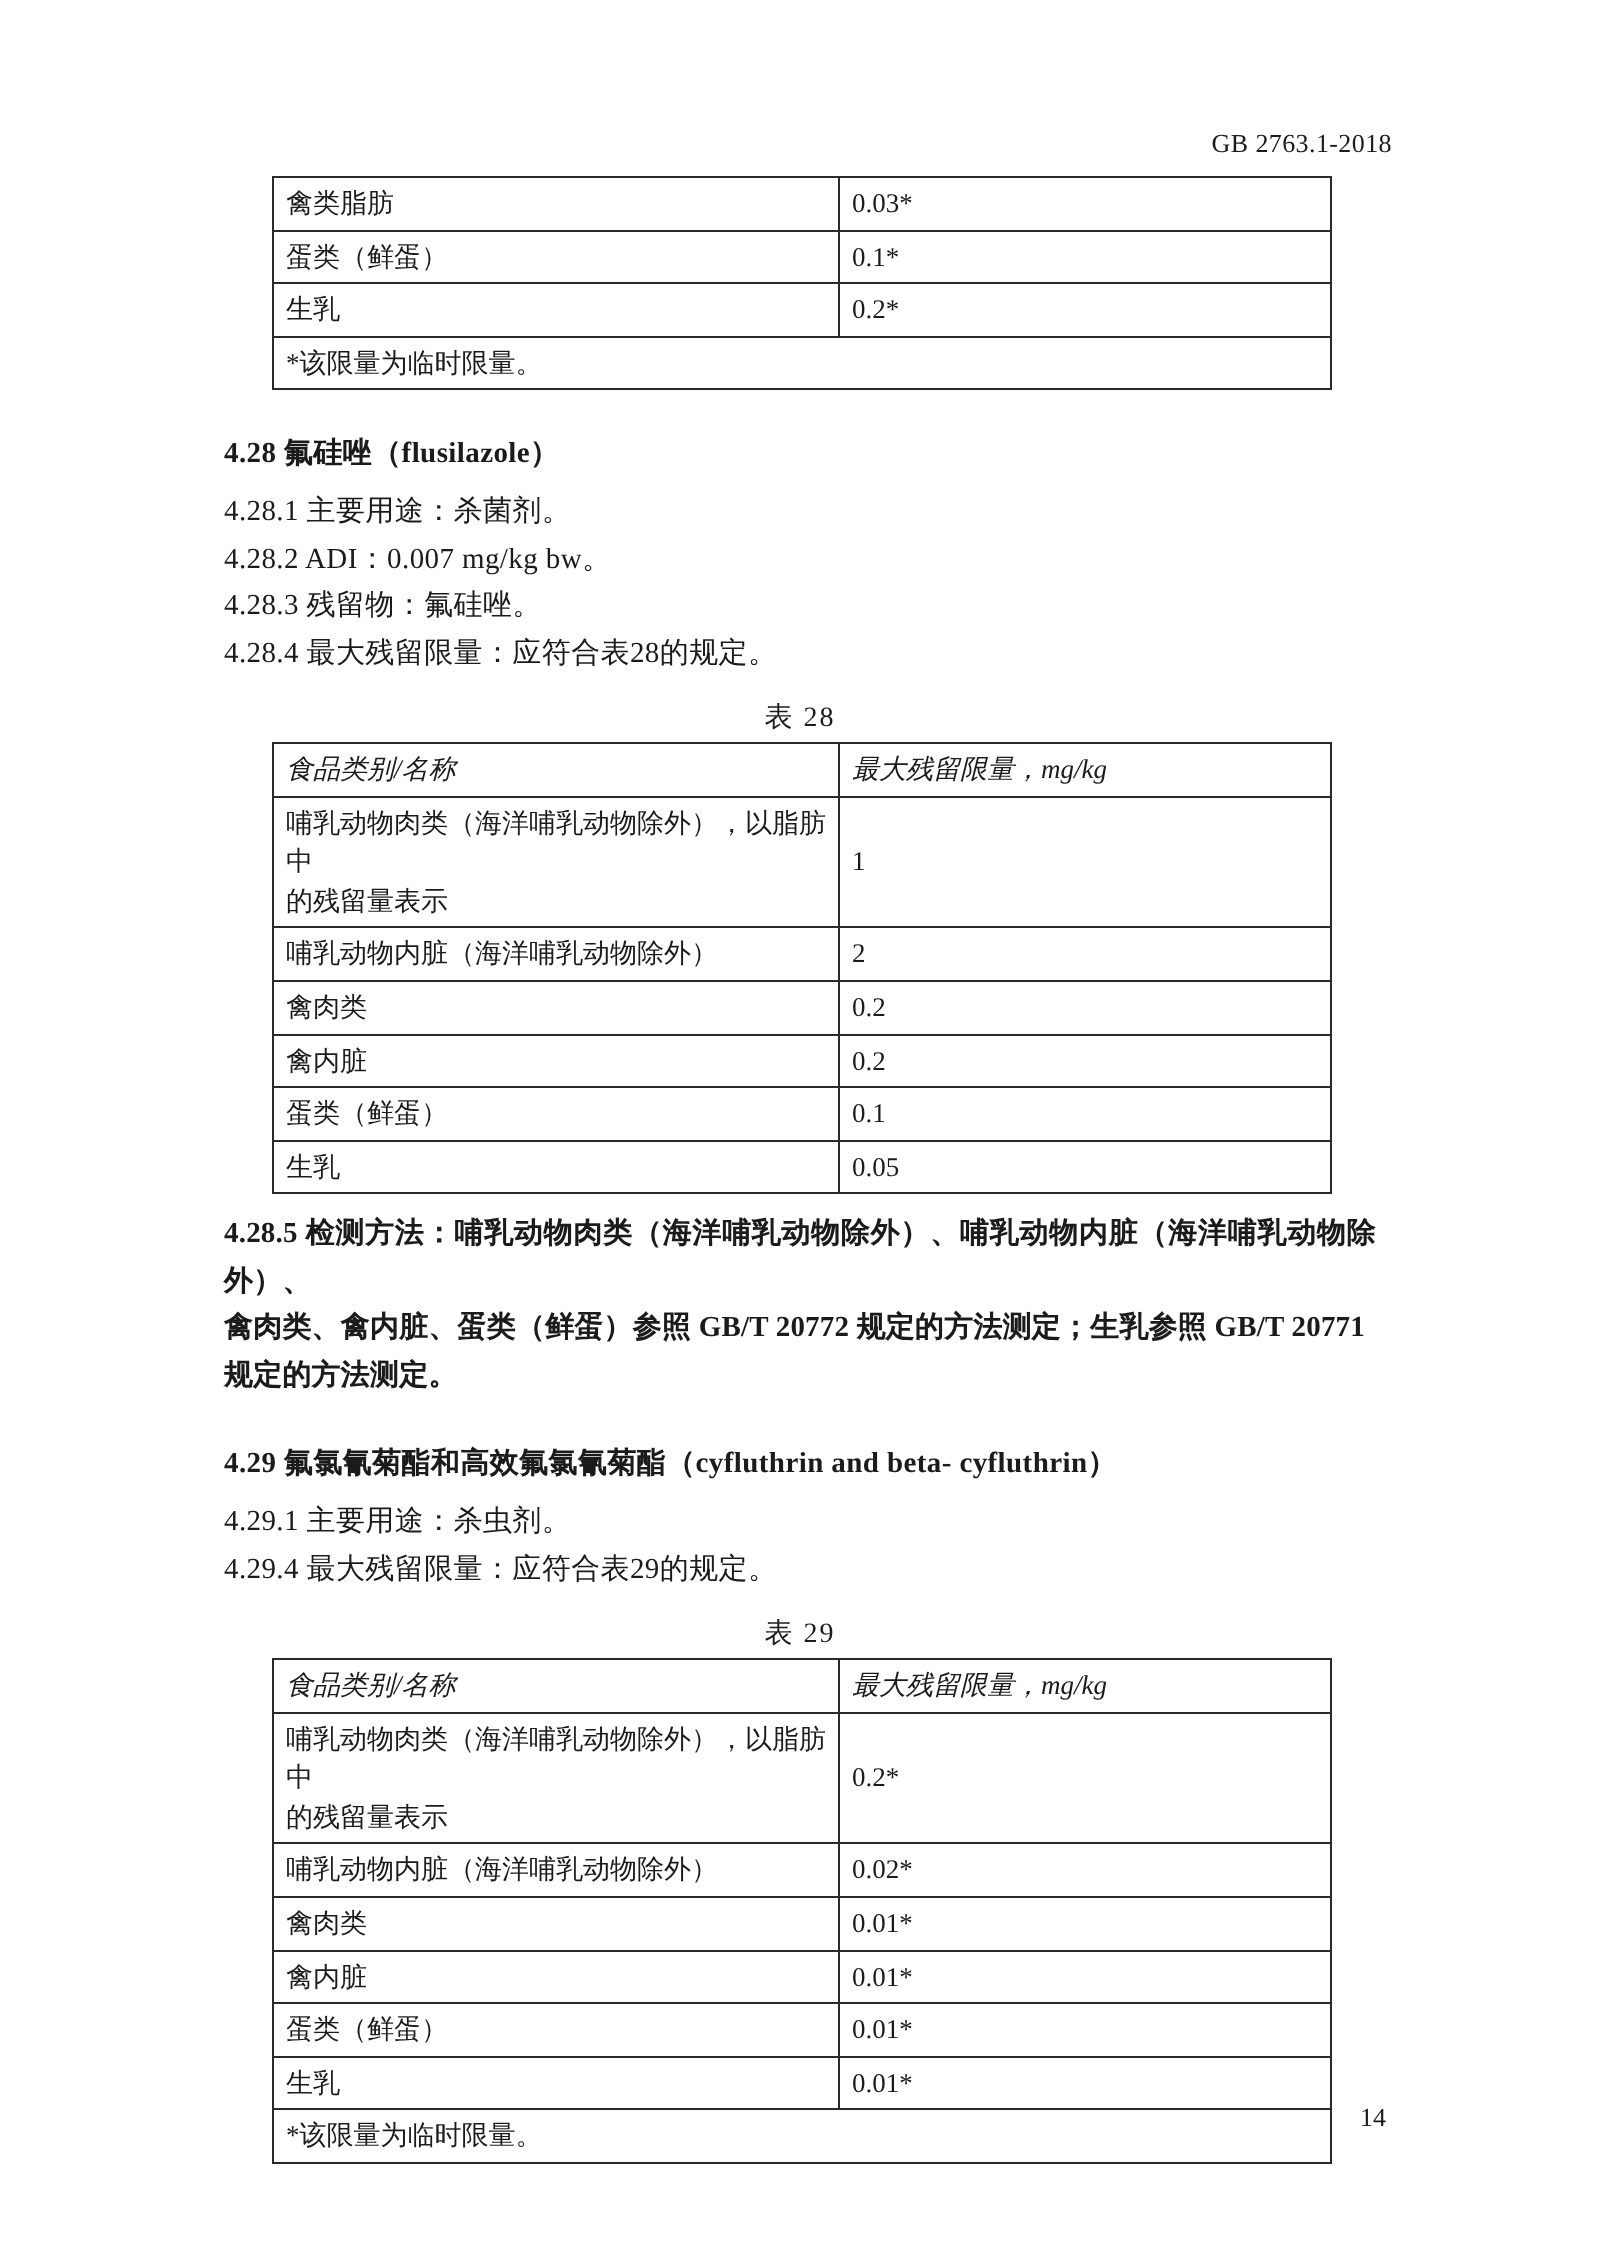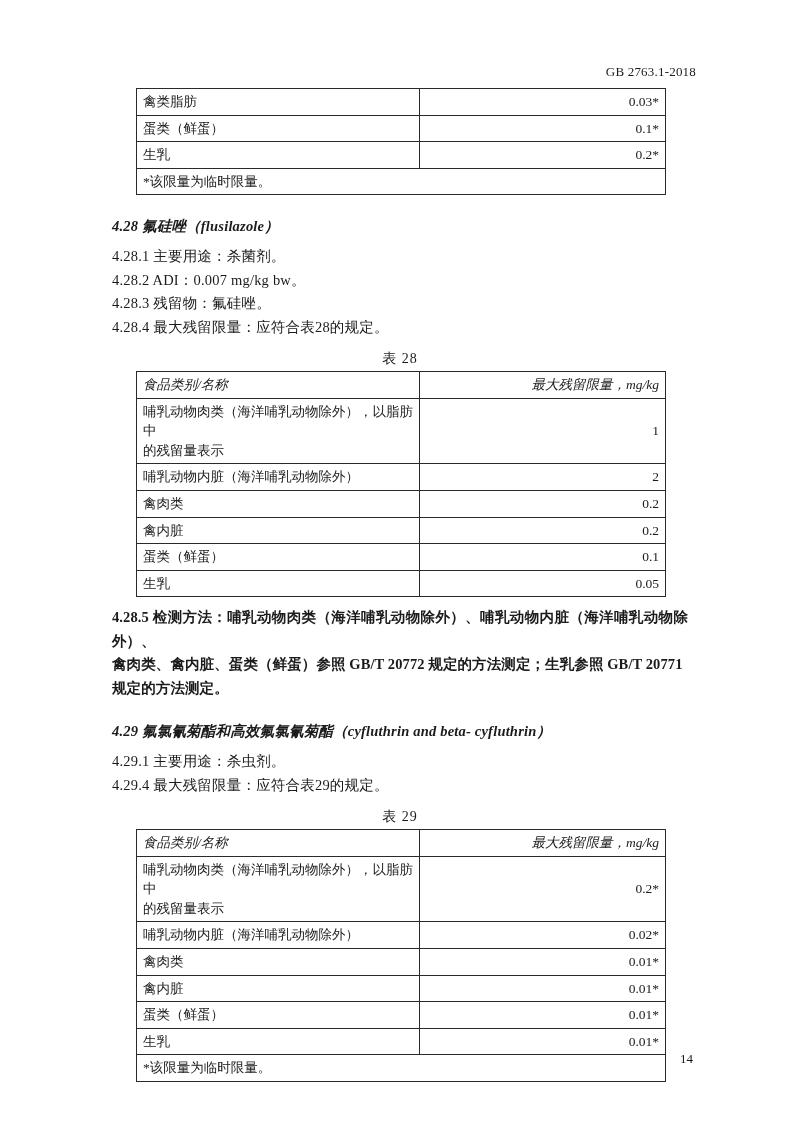--- a/index.html
+++ b/index.html
@@ -50,35 +50,34 @@
     font-size: 13.5px;
   }
   table.mrl td, table.mrl th {
     border: 1px solid #2a2a2a;
     padding: 3px 6px;
     font-weight: normal;
     line-height: 1.45;
     vertical-align: middle;
   }
   table.mrl .c-name { width: 270px; text-align: left; }
-  table.mrl .c-val  { text-align: right; }
+  table.mrl .c-val  { text-align: left; }
   table.mrl thead td { text-align: center; font-style: italic; }
   table.mrl td.note {
     text-align: left;
     border-top: 1px solid #2a2a2a;
   }
   .two-line { line-height: 1.5; }
 
   
   .sec-title {
     font-weight: bold;
     font-size: 14.5px;
     margin: 0;
     letter-spacing: 0.2px;
-    font-style: italic;
   }
   .para {
     font-size: 14.5px;
     margin: 0;
     line-height: 1.62;
     letter-spacing: 0.2px;
   }
   .para-just {
     font-size: 14.5px;
     margin: 0;

